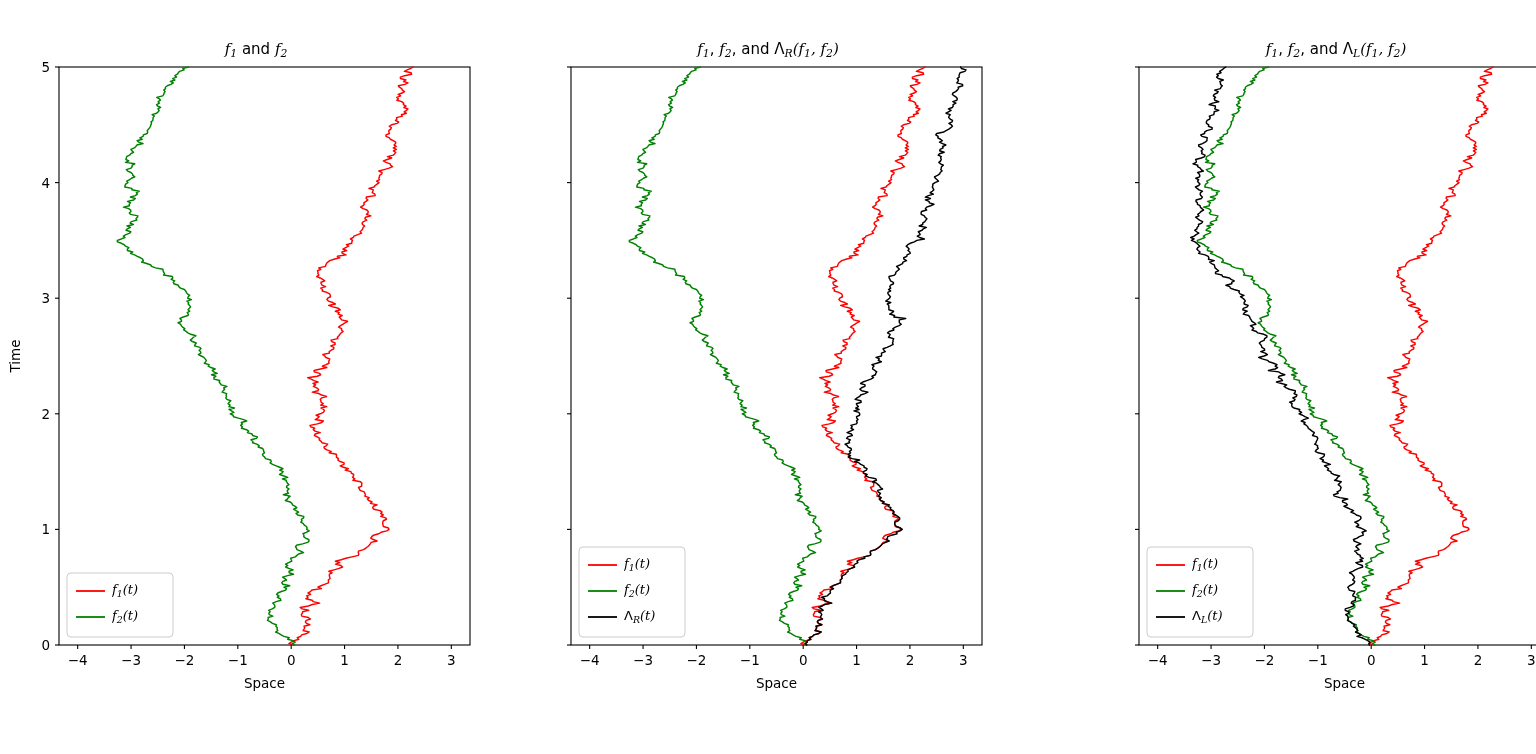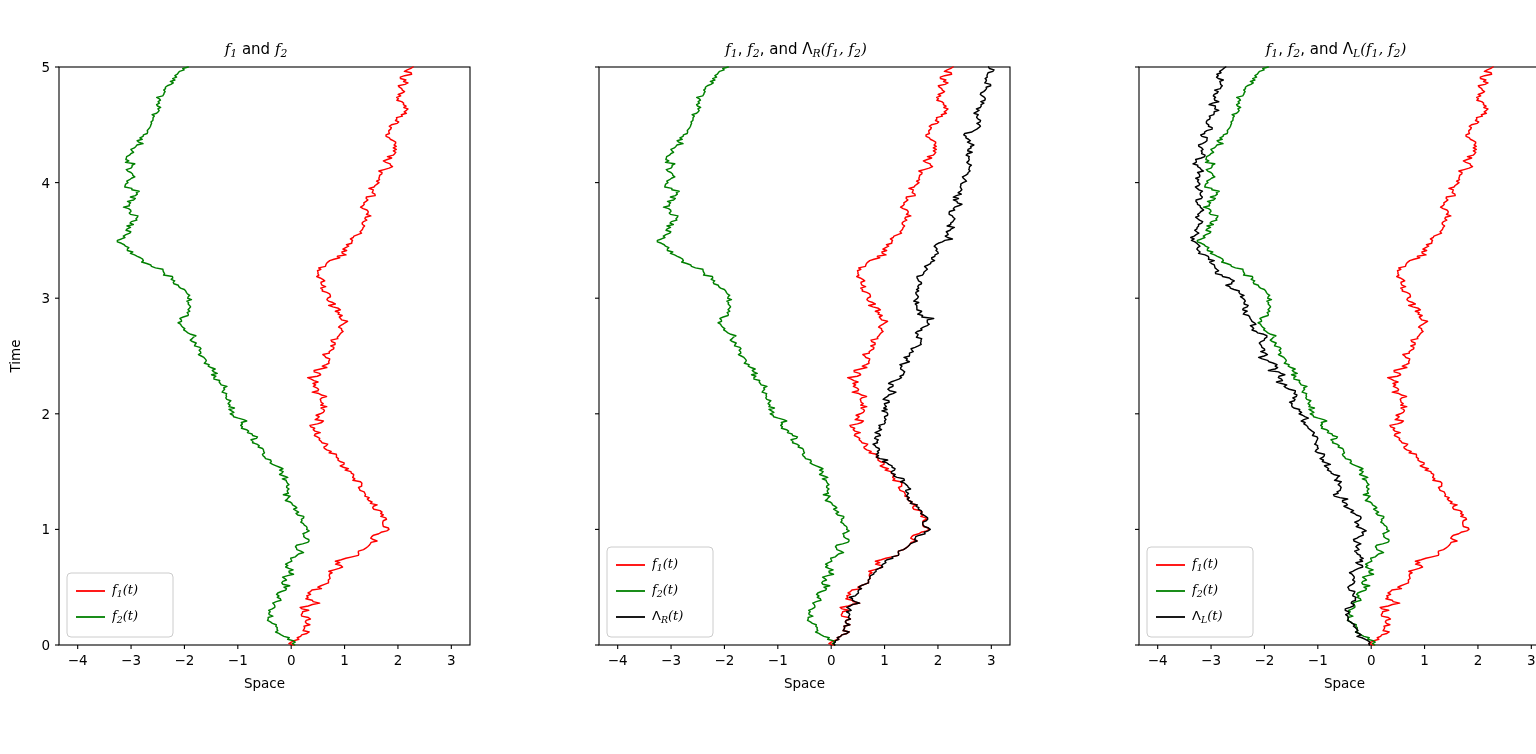--- a/index.html
+++ b/index.html
@@ -133,21 +133,21 @@
         <g>
           <rect x="67" y="573" width="106" height="64" rx="4" ry="4" class="legend-box"></rect>
           <line x1="76" y1="591" x2="105" y2="591" stroke="#ff0000" stroke-width="1.8"></line>
           <foreignObject x="112" y="579" width="58" height="24"><div xmlns="http://www.w3.org/1999/xhtml" style="font: 13px / 22px &quot;DejaVu Sans&quot;, sans-serif; color: rgb(0, 0, 0); white-space: nowrap;"><span class="mathit">f</span><span class="mathit mathsub">1</span><span class="mathit">(t)</span></div></foreignObject>
           <line x1="76" y1="617" x2="105" y2="617" stroke="#008000" stroke-width="1.8"></line>
           <foreignObject x="112" y="605" width="58" height="24"><div xmlns="http://www.w3.org/1999/xhtml" style="font: 13px / 22px &quot;DejaVu Sans&quot;, sans-serif; color: rgb(0, 0, 0); white-space: nowrap;"><span class="mathit">f</span><span class="mathit mathsub">2</span><span class="mathit">(t)</span></div></foreignObject>
         </g>
       </svg>
   </div>
 
-  <div class="panel" id="panel-2" style="left:540px;">
+  <div class="panel" id="panel-2" style="left:512px;">
     <div class="panel-title"><span class="mathit">f</span><span class="mathit mathsub">1</span>, <span class="mathit">f</span><span class="mathit mathsub">2</span>, and <span class="mathup">Λ</span><span class="mathit mathsub">R</span><span class="mathit">(f</span><span class="mathit mathsub">1</span><span class="mathit">, f</span><span class="mathit mathsub">2</span><span class="mathit">)</span></div>
     <svg class="axes-svg" width="512" height="754">
         <rect x="59" y="67" width="411" height="578" class="spine"></rect>
         <g>
           <line x1="77.68181818181816" y1="645" x2="77.68181818181816" y2="649" class="tickmark"></line>
           <text x="77.68181818181816" y="665" text-anchor="middle" class="tick-label">−4</text>
           <line x1="131.05844155844153" y1="645" x2="131.05844155844153" y2="649" class="tickmark"></line>
           <text x="131.05844155844153" y="665" text-anchor="middle" class="tick-label">−3</text>
           <line x1="184.43506493506493" y1="645" x2="184.43506493506493" y2="649" class="tickmark"></line>
           <text x="184.43506493506493" y="665" text-anchor="middle" class="tick-label">−2</text>

